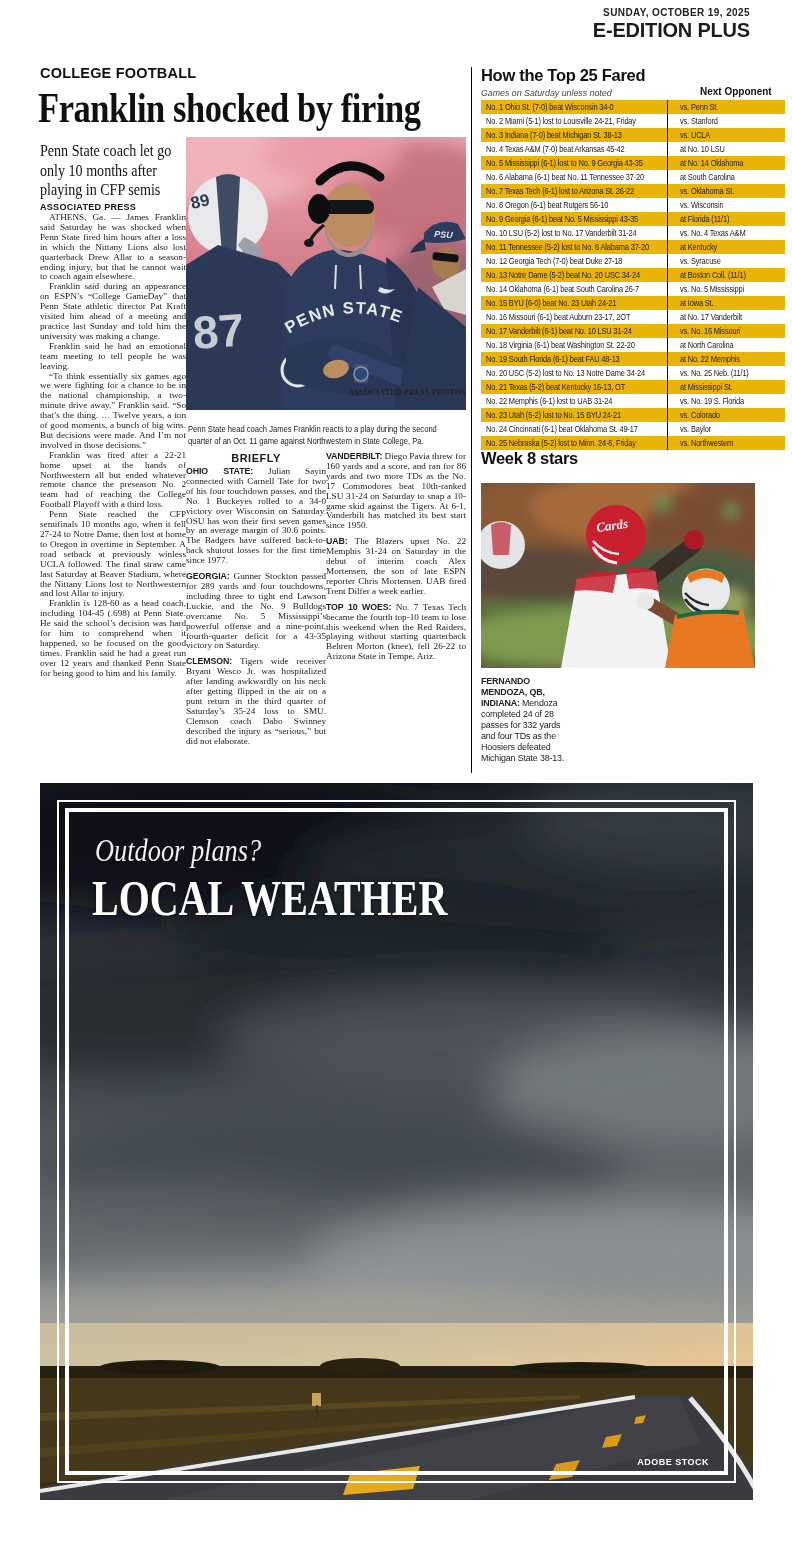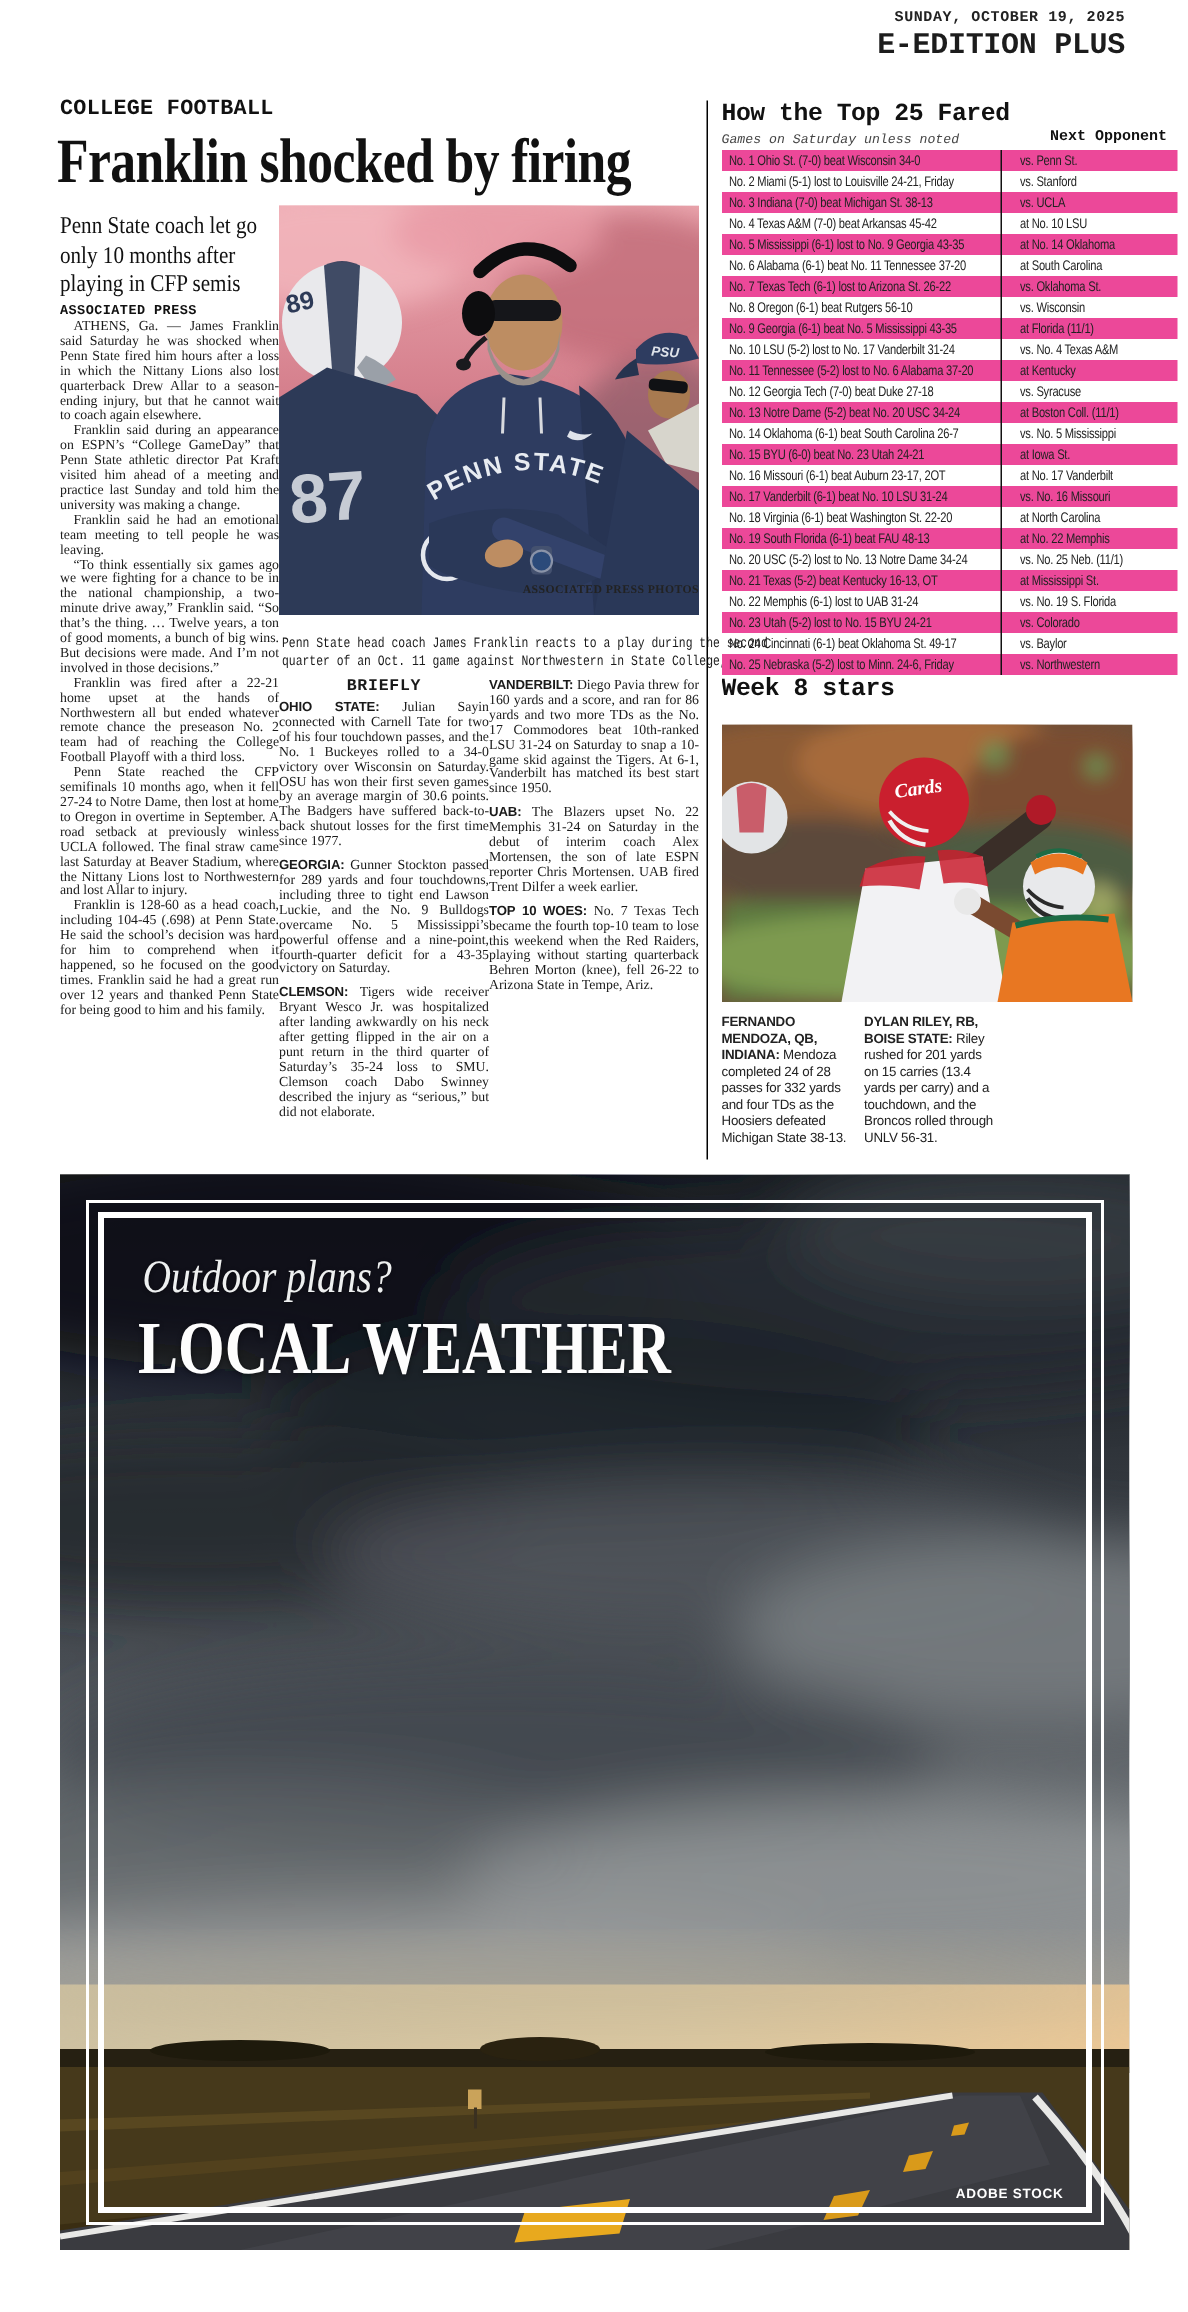--- a/index.html
+++ b/index.html
@@ -1,19 +1,19 @@
 <!DOCTYPE html>
 <html><head>
 <meta charset="utf-8">
 <style>
   html,body{margin:0;padding:0;background:#ffffff;}
   .page{position:relative;width:792px;height:1541px;background:#fff;overflow:hidden;
         font-family:"Liberation Serif", serif;color:#1a1a1a;}
   .abs{position:absolute;}
-  .sans{font-family:Liberation Mono, monospace;}
+  .sans{font-family:Liberation Sans, sans-serif;}
   .cx{display:inline-block;transform-origin:0 50%;white-space:nowrap;}
   .cx80{transform:scaleX(.80);}
   .cx88{transform:scaleX(.88);}
   .cx85{transform:scaleX(.85);}
   .cx78{transform:scaleX(.78);}
 
   
   #hdr-date{top:7px;right:42px;font-size:10px;font-weight:bold;letter-spacing:.4px;color:#222;}
   #hdr-edition{top:19px;right:42px;font-size:20px;font-weight:bold;letter-spacing:-.2px;color:#1c1c1c;}
 
@@ -42,21 +42,21 @@
   
   #vrule{left:471px;top:67px;width:1px;height:706px;background:#000;}
 
   
   #t25-title{left:481px;top:66px;font-size:16.5px;font-weight:bold;letter-spacing:-.3px;color:#111;}
   #t25-note{left:481px;top:88px;font-size:8.8px;font-style:italic;color:#444;}
   #t25-colhead{left:672px;top:86px;font-size:10px;font-weight:bold;color:#111;padding-left:28px;}
   #t25-rows{left:481px;top:100px;width:304px;}
   .t25-row{display:flex;height:14px;align-items:center;font-family:"Liberation Sans", sans-serif;
            font-size:9.3px;letter-spacing:-.2px;color:#222;}
-  .t25-row.shade{background:#ec4899;}
+  .t25-row.shade{background:#eab308;}
   .t25-result{width:187px;padding-left:5px;overflow:visible;}
   .t25-next{flex:1;padding-left:7px;}
   #t25-divider{left:667px;top:100px;width:1px;height:350px;background:#111;}
 
   
   #wk8-title{left:481px;top:449px;font-size:16.5px;font-weight:bold;letter-spacing:-.3px;color:#111;}
   #wk8-photo{left:481px;top:483px;width:274px;height:185px;}
   #wk8-stars{left:481px;top:676px;width:278px;display:flex;gap:9px;}
   .star-col{width:86px;font-family:"Liberation Sans", sans-serif;font-size:8.9px;line-height:11px;
             letter-spacing:-.15px;color:#222;}
@@ -340,21 +340,20 @@
         <path d="M210,88 q15,-8 30,0" stroke="#1d6b45" stroke-width="3" fill="none"></path>
         <path d="M204,116 q8,12 22,14" stroke="#2a2a2a" stroke-width="3" fill="none"></path>
         <path d="M204,110 q10,11 24,12" stroke="#2a2a2a" stroke-width="2.5" fill="none"></path>
         <polygon points="194,132 262,126 274,185 184,185" fill="#e87722"></polygon>
         <path d="M196,134 q30,-8 62,-4" stroke="#1d6b45" stroke-width="4" fill="none"></path>
       </g>
     </svg>
   </div>
   <div class="abs" id="wk8-stars">
       <div class="star-col"><span class="star-label">FERNANDO MENDOZA, QB, INDIANA: </span>Mendoza completed 24 of 28 passes for 332 yards and four TDs as the Hoosiers defeated Michigan State 38-13.</div>
-      <div class="star-col"><span class="star-label">DYLAN RILEY, RB, BOISE STATE: </span>Riley rushed for 201 yards on 15 carries (13.4 yards per carry) and a touchdown, and the Broncos rolled through UNLV 56-31.</div>
     </div>
 
   <div class="abs" id="ad">
     <svg width="713" height="717" viewBox="0 0 713 717" xmlns="http://www.w3.org/2000/svg">
       <defs>
         <linearGradient id="skyg" x1="0" y1="0" x2="0" y2="1">
           <stop offset="0" stop-color="#181c21"></stop>
             <stop offset=".3" stop-color="#2e3339"></stop>
           <stop offset=".55" stop-color="#4a4f55"></stop>
             <stop offset=".72" stop-color="#6c7175"></stop>

